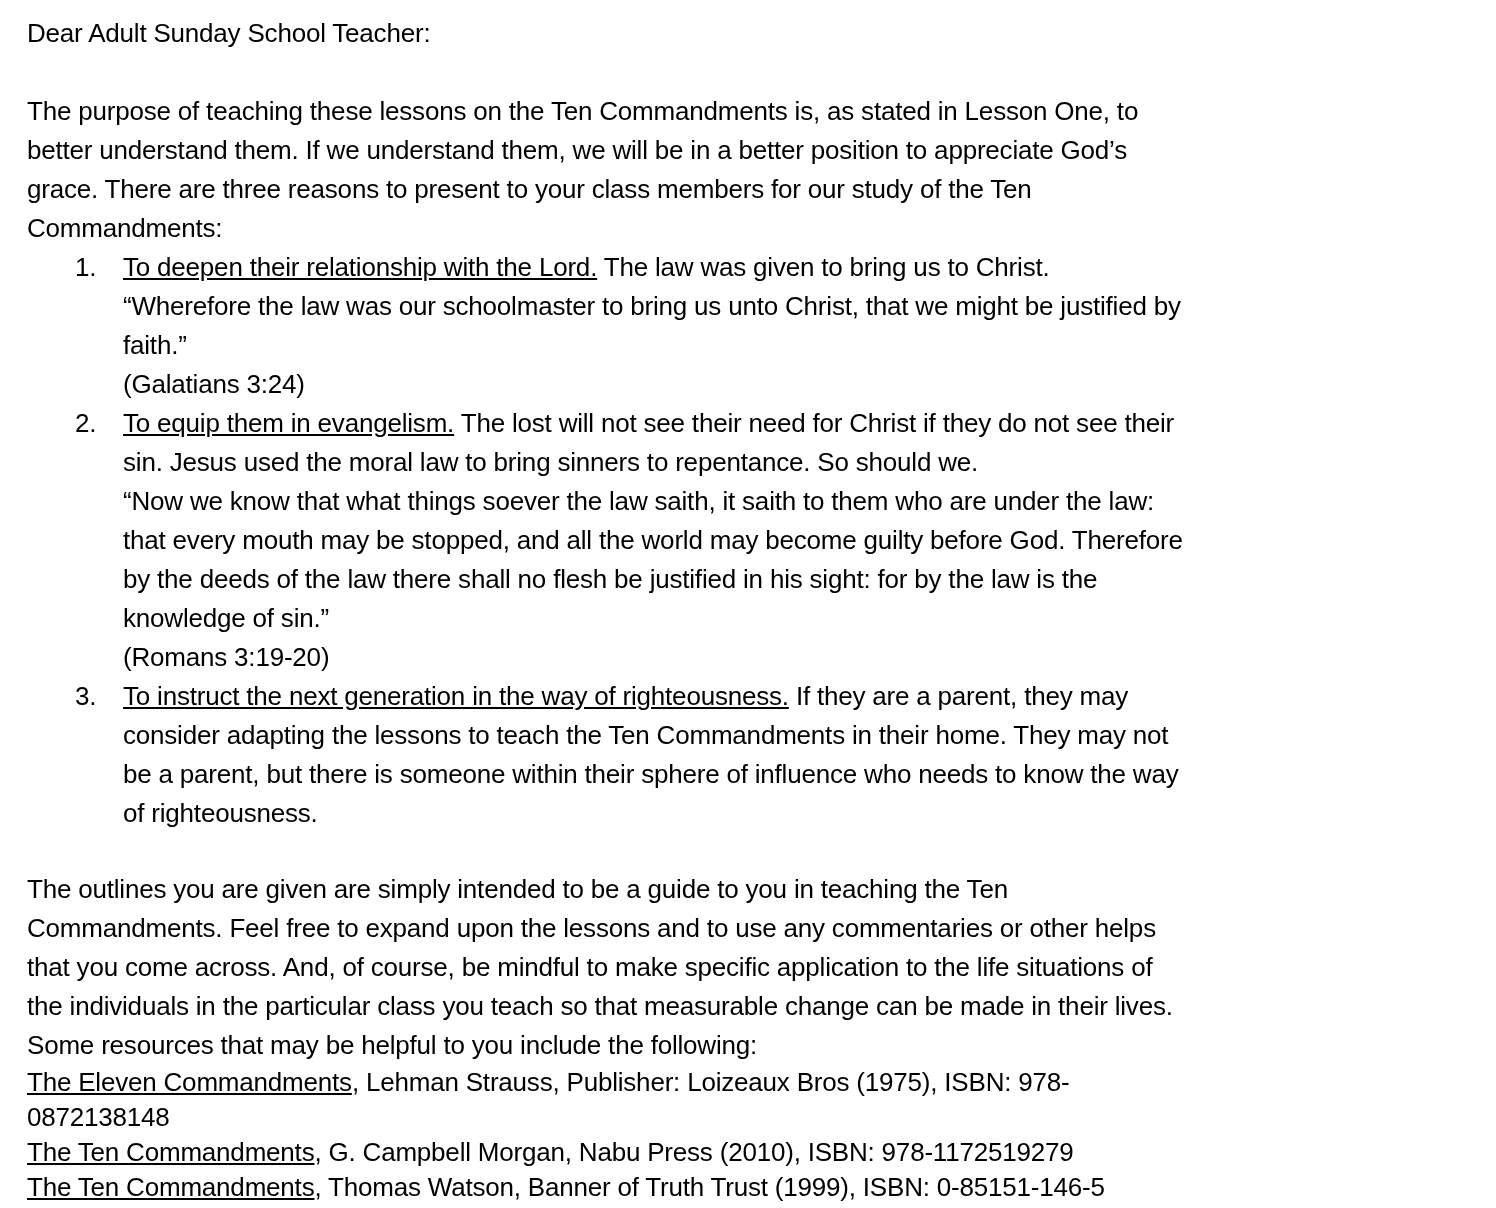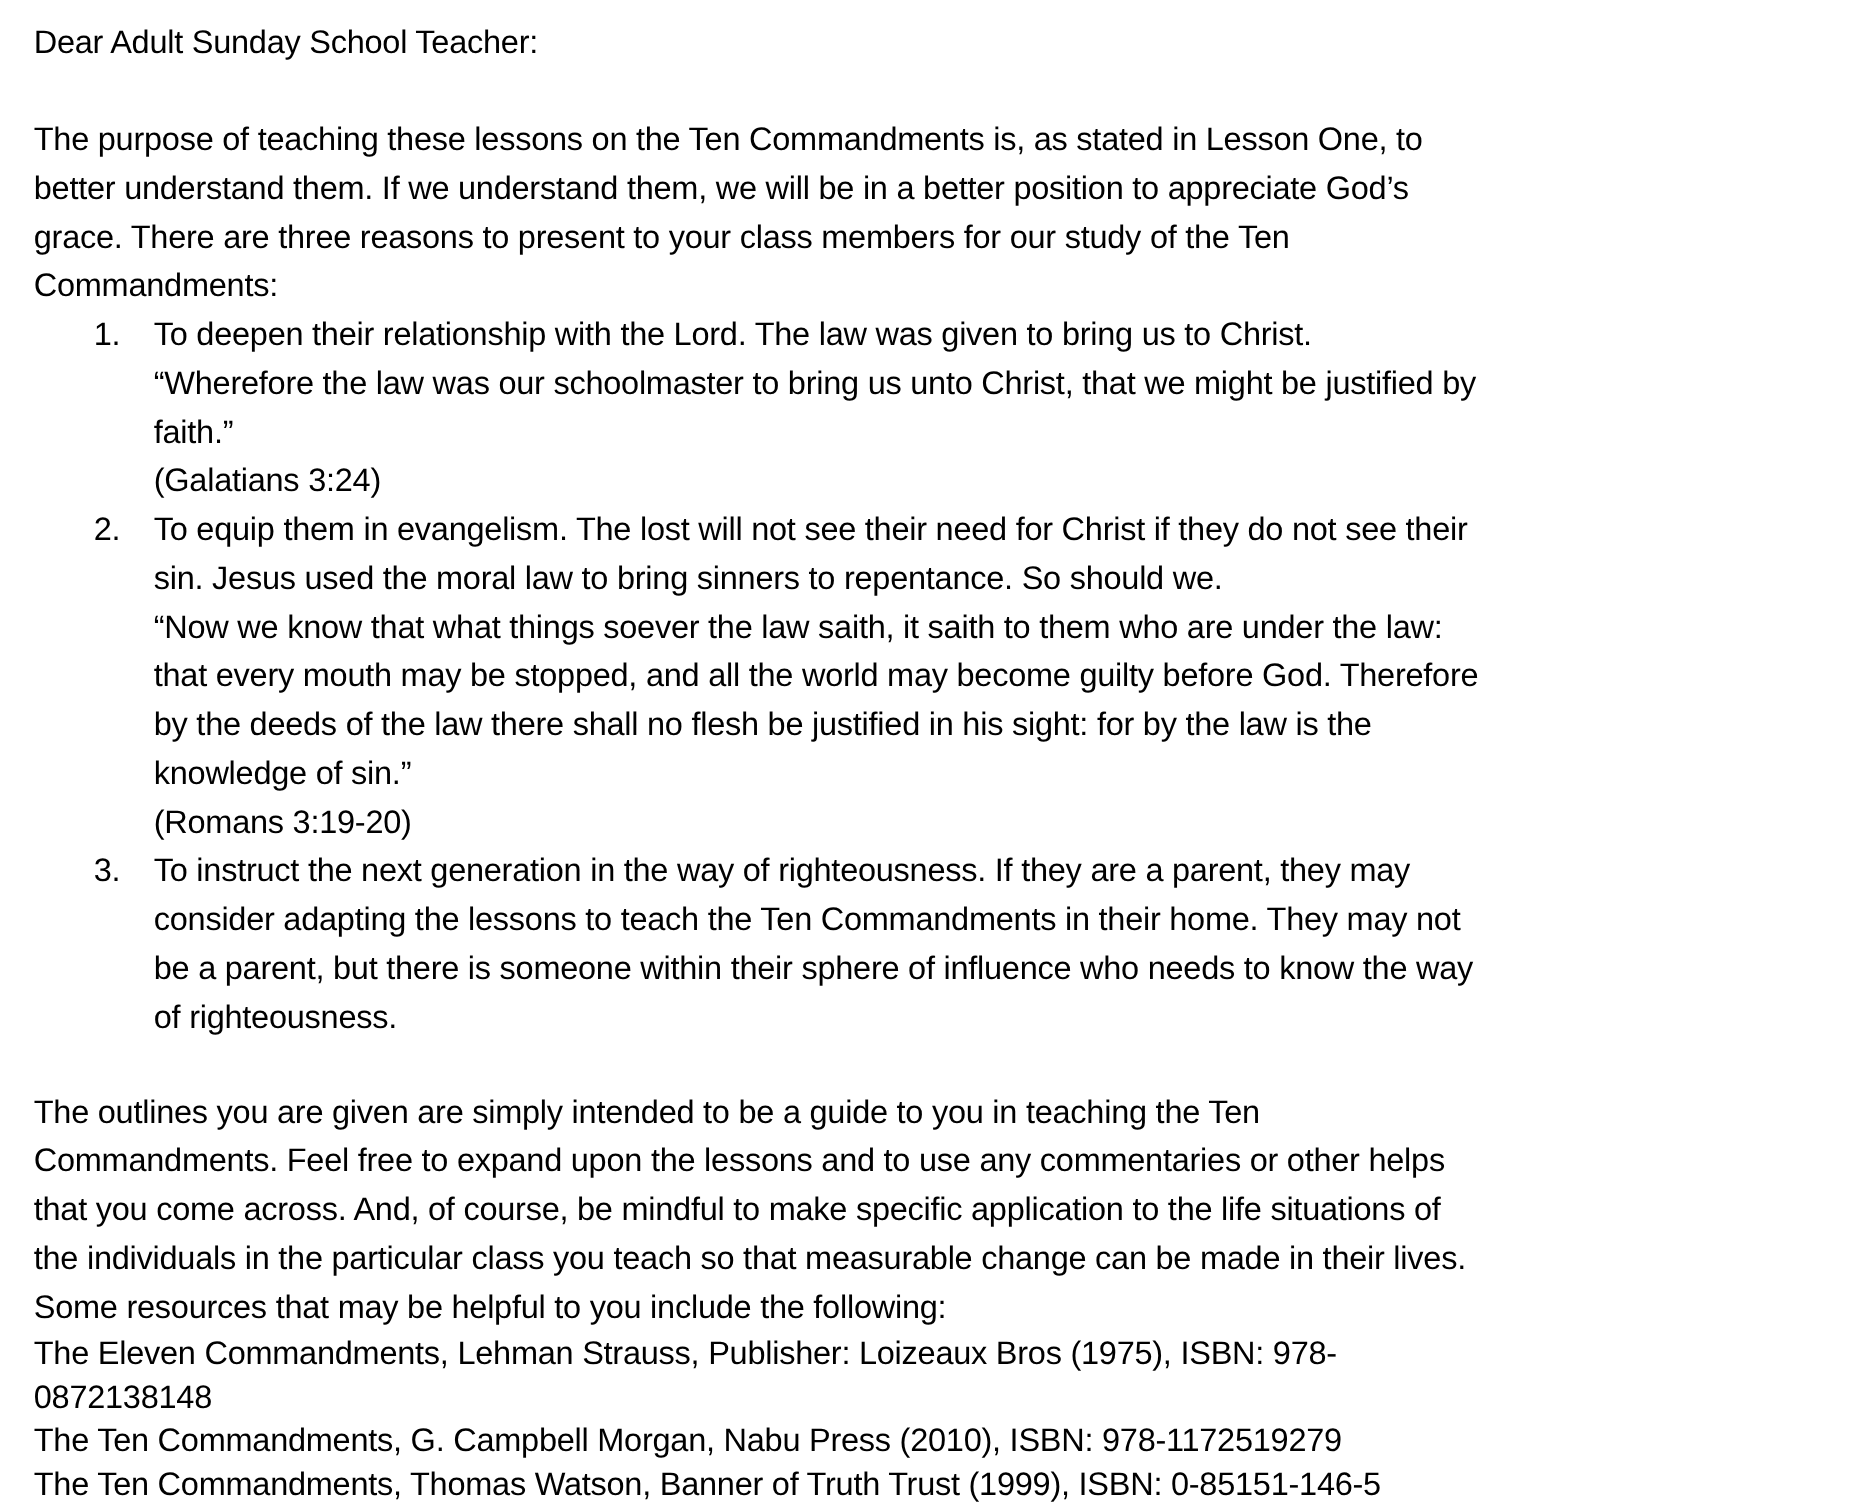--- a/index.html
+++ b/index.html
@@ -17,21 +17,21 @@
     line-height: 39px;
     letter-spacing: -0.2px;
   }
   .page {
     box-sizing: border-box;
     width: 1216px;
     padding: 14px 28px 20px 27px;
   }
   .para { margin: 0 0 0 0; }
   .salutation { margin-bottom: 39px; }
-  .u { }
+  .u { text-decoration: underline; }
   
   .olist { margin: 0; }
   .li { display: flex; align-items: flex-start; }
   .num {
     flex: 0 0 48px;
     margin-left: 48px;
     box-sizing: border-box;
   }
   .li-content { flex: 1 1 auto; min-width: 0; }
   .quote, .ref { display: block; }

